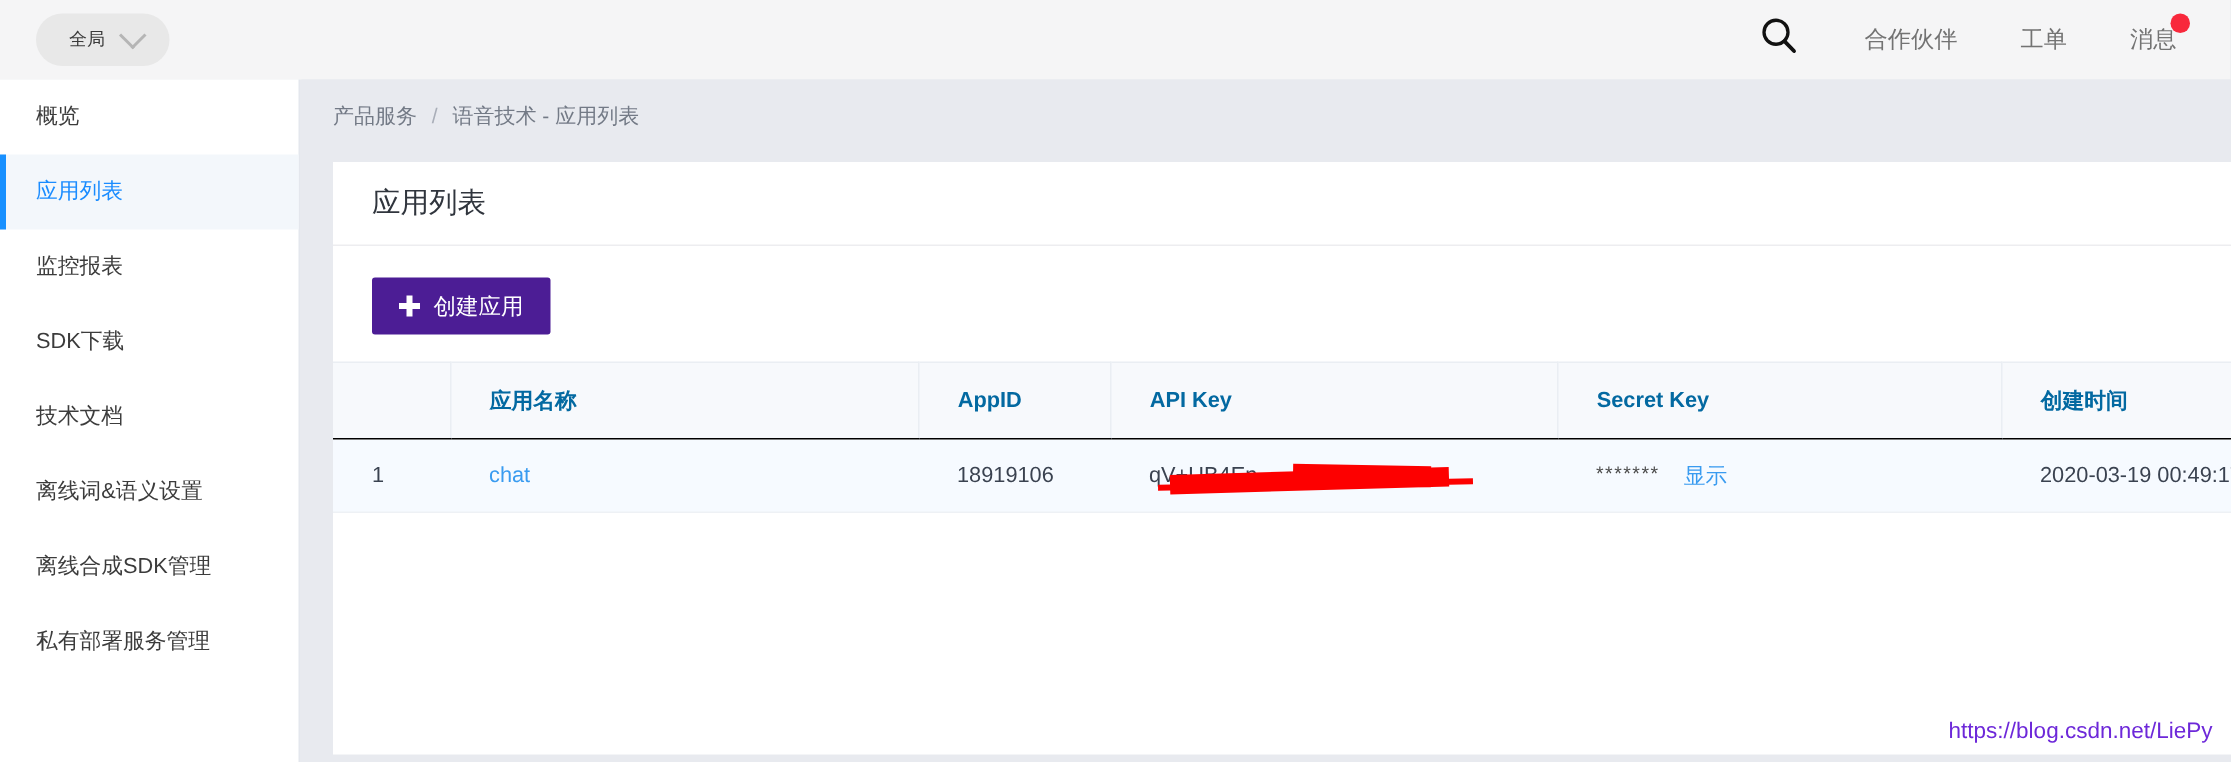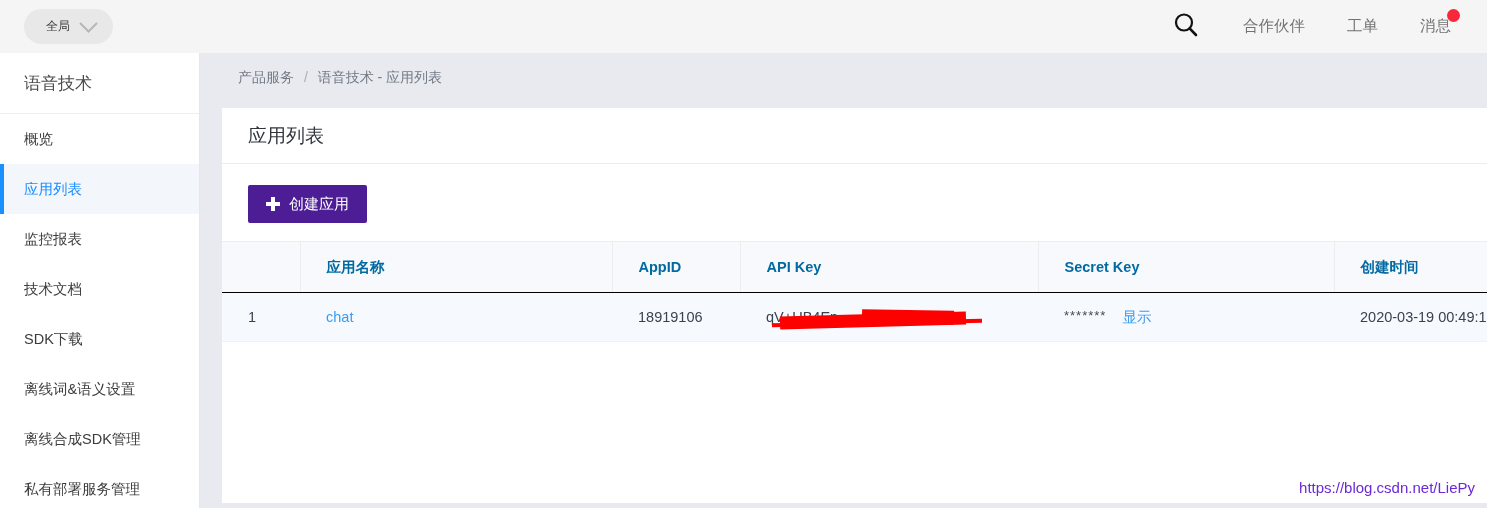--- a/index.html
+++ b/index.html
@@ -117,21 +117,21 @@
     box-sizing: border-box;
   }
   .breadcrumb {
     height: 49px;
     line-height: 49px;
     padding-left: 21px;
     font-size: 14px;
     color: #737a86;
     white-space: nowrap;
   }
-  .breadcrumb .crumb-link { color: #737a86; cursor: pointer; margin-left: 16px; }
+  .breadcrumb .crumb-link { color: #737a86; cursor: pointer; }
   .breadcrumb .sep { color: #a9aeb8; padding: 0 6px; }
   .breadcrumb .crumb-current { color: #737a86; }
 
   .card {
     position: absolute;
     left: 21px; top: 55px;
     width: 1466px;
     background: #ffffff;
     height: 395px;
     box-sizing: border-box;
@@ -279,35 +279,34 @@
       <span>工单</span>
     </span>
     <span class="topnav-item">
       <span>消息</span>
       <span class="badge-dot"></span>
     </span>
   </div>
 </div>
 
 <div class="sidebar">
-  <div class="sidebar-title">语音技术</div>
   <div class="nav-item">
     <span>概览</span>
   </div>
   <div class="nav-item active">
     <span>应用列表</span>
   </div>
   <div class="nav-item">
     <span>监控报表</span>
   </div>
   <div class="nav-item">
+    <span>SDK下载</span>
+  </div>
+  <div class="nav-item">
     <span>技术文档</span>
-  </div>
-  <div class="nav-item">
-    <span>SDK下载</span>
   </div>
   <div class="nav-item">
     <span>离线词&amp;语义设置</span>
   </div>
   <div class="nav-item">
     <span>离线合成SDK管理</span>
   </div>
   <div class="nav-item">
     <span>私有部署服务管理</span>
   </div>

